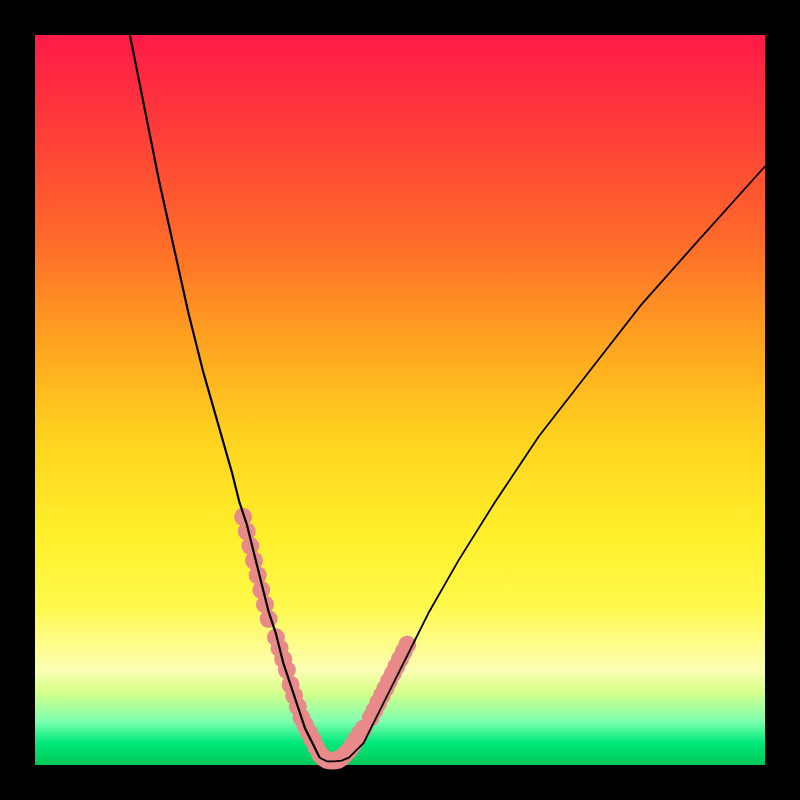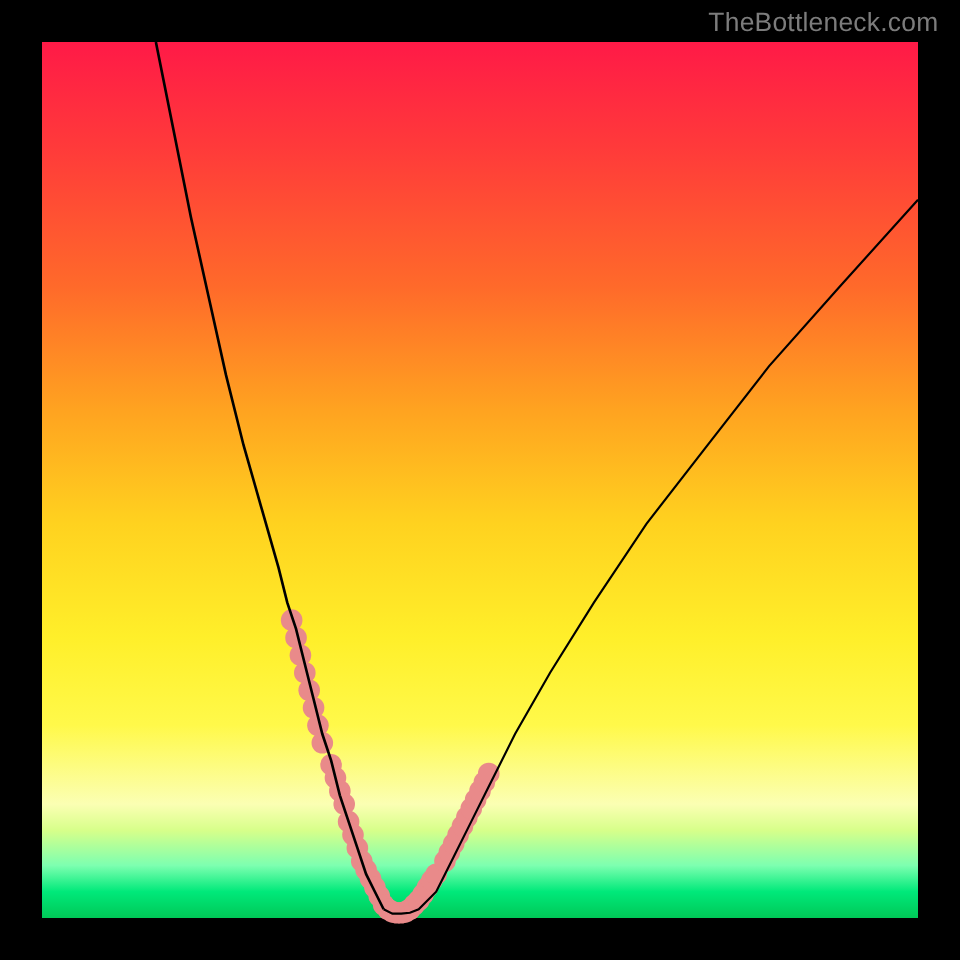--- a/index.html
+++ b/index.html
@@ -55,21 +55,20 @@
     top: 0;
     width: 730px;
     height: 730px;
     overflow: visible;
   }
 </style>
 </head>
 <body>
 
 <div class="frame">
-  <div class="watermark">TheBottleneck.com</div>
   <div class="plot">
     <svg class="curve" viewBox="0 0 730 730" preserveAspectRatio="none">
       <g id="highlight-layer">
           <circle cx="208.05" cy="481.80" r="9" fill="#e98a8a"></circle>
           <circle cx="211.70" cy="496.40" r="9" fill="#e98a8a"></circle>
           <circle cx="215.35" cy="511.00" r="9" fill="#e98a8a"></circle>
           <circle cx="219.00" cy="525.60" r="9" fill="#e98a8a"></circle>
           <circle cx="222.65" cy="540.20" r="9" fill="#e98a8a"></circle>
           <circle cx="226.30" cy="554.80" r="9" fill="#e98a8a"></circle>
           <circle cx="229.95" cy="569.40" r="9" fill="#e98a8a"></circle>

